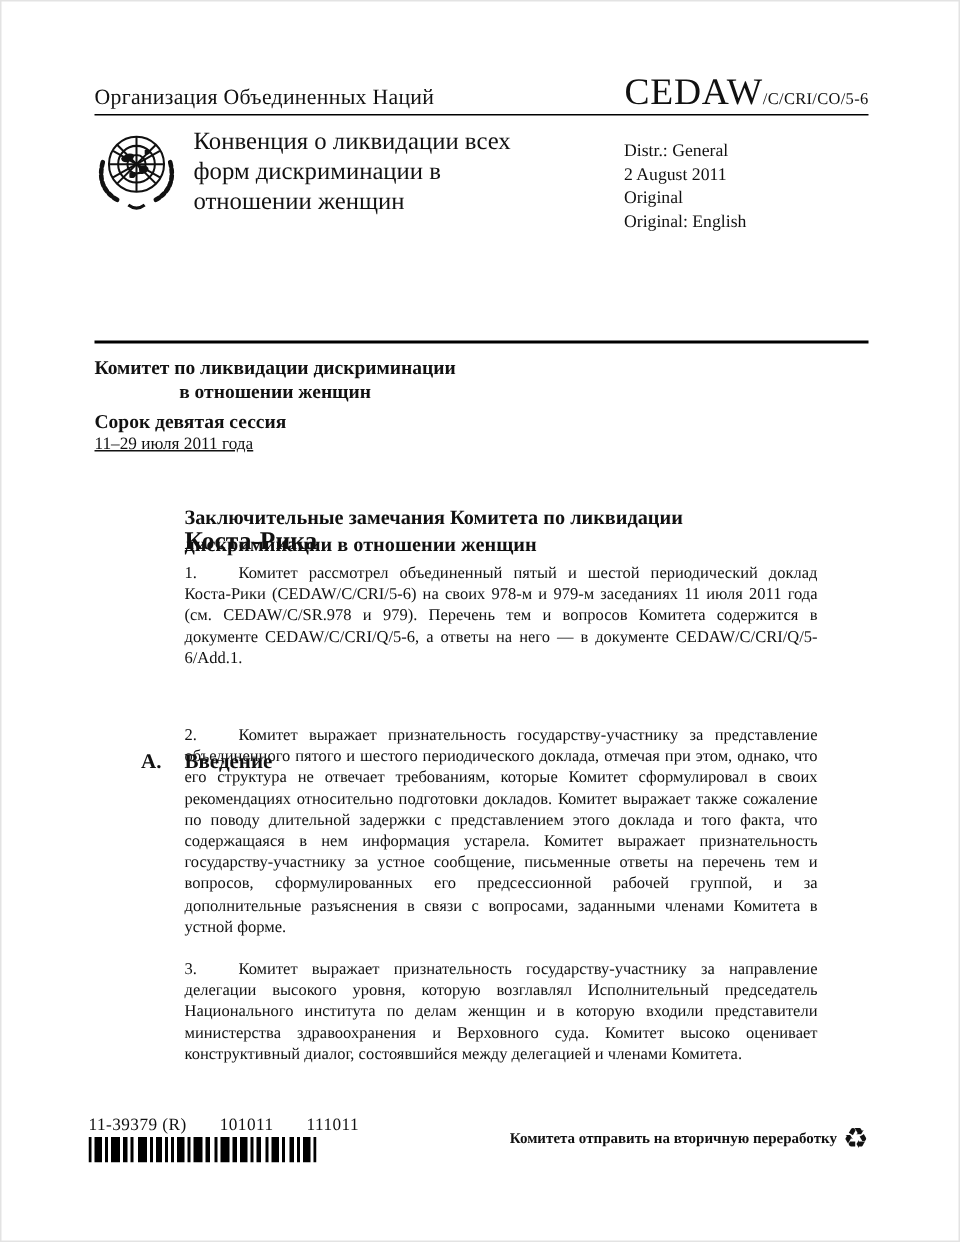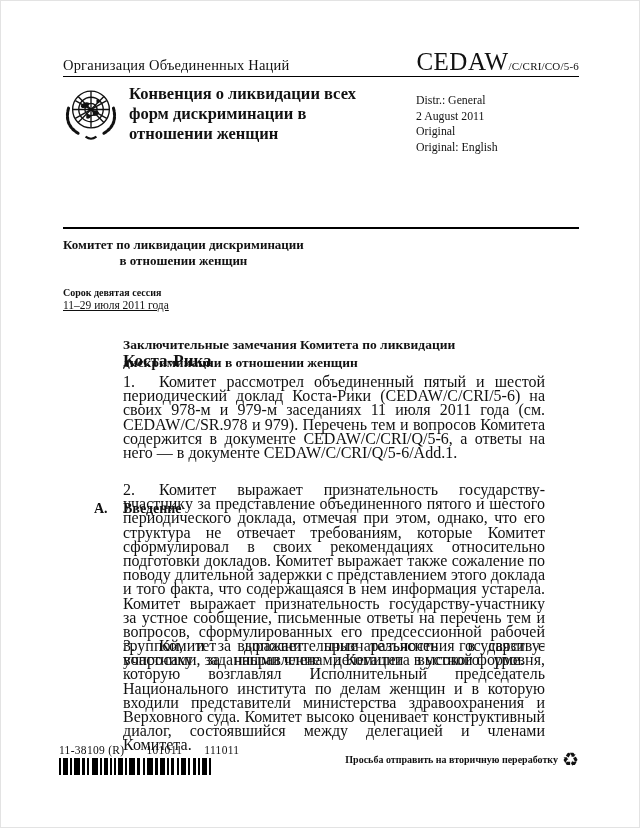--- a/index.html
+++ b/index.html
@@ -26,51 +26,51 @@
   .doc-symbol .suffix{font-size:11px;letter-spacing:.2px;}
   .rule-thin{
     position:absolute;left:62px;right:60px;top:75px;
     border-top:1.6px solid #000;
   }
 
   
   .emblem{position:absolute;left:56px;top:82px;width:68px;height:72px;}
   .conv-title{
     position:absolute;left:128px;top:83px;width:270px;
-    font-size:16.5px;font-weight:bold;line-height:1.22;
+    font-size:16.5px;font-weight:normal;line-height:1.22;
   }
   .distr{
     position:absolute;left:415px;top:92px;
     font-size:11.8px;line-height:1.32;
   }
   .rule-thick{
     position:absolute;left:62px;right:60px;top:226px;
     border-top:2.4px solid #000;
   }
 
   
   .committee{position:absolute;left:62px;top:236px;}
   .committee-name{font-size:13px;font-weight:bold;line-height:1.25;text-align:center;}
-  .committee-session{font-size:10px;font-weight:bold;margin-top:17px;}
+  .committee-session{font-size:13px;font-weight:bold;margin-top:3px;}
   .committee-dates{font-size:11.5px;margin-top:1px;text-decoration:underline;}
 
   
   .report-title{
     position:absolute;left:122px;top:303px;width:440px;
     font-size:13.5px;font-weight:bold;line-height:1.35;margin-top:32px;
   }
   .country{
     position:absolute;left:122px;top:350px;
     font-size:17px;font-weight:bold;
   }
 
   
   .para{
     position:absolute;left:122px;width:422px;
-    font-size:16px;line-height:14.2px;text-align:justify;
+    font-size:11px;line-height:14.2px;text-align:justify;
   }
   .para .pnum{display:inline-block;width:36px;}
   .p1{top:374px;}
   .p2{top:482px;}
   .p3{top:590px;margin-top:48px;}
 
   .section-heading{
     position:absolute;left:93px;top:453px;
     font-size:14px;font-weight:bold;margin-top:47px;
   }
@@ -160,21 +160,21 @@
 
   <div class="para p2">
     <span class="pnum">2.</span><span>Комитет выражает признательность государству-участнику за представление объединенного пятого и шестого периодического доклада, отмечая при этом, однако, что его структура не отвечает требованиям, которые Комитет сформулировал в своих рекомендациях относительно подготовки докладов. Комитет выражает также сожаление по поводу длительной задержки с представлением этого доклада и того факта, что содержащаяся в нем информация устарела. Комитет выражает признательность государству-участнику за устное сообщение, письменные ответы на перечень тем и вопросов, сформулированных его предсессионной рабочей группой, и за дополнительные разъяснения в связи с вопросами, заданными членами Комитета в устной форме.</span>
   </div>
 
   <div class="para p3">
     <span class="pnum">3.</span><span>Комитет выражает признательность государству-участнику за направление делегации высокого уровня, которую возглавлял Исполнительный председатель Национального института по делам женщин и в которую входили представители министерства здравоохранения и Верховного суда. Комитет высоко оценивает конструктивный диалог, состоявшийся между делегацией и членами Комитета.</span>
   </div>
 
   <div class="footer-codes">
-    <span>11-38109 (R)</span><span>101011</span><span>111011</span>
+    <span>11-39379 (R)</span><span>101011</span><span>111011</span>
   </div>
 
   <svg class="barcode" viewBox="0 0 152 17" preserveAspectRatio="none" aria-hidden="true">
     <g fill="#000">
       <rect x="0" y="0" width="2" height="17"></rect>
         <rect x="4" y="0" width="5" height="17"></rect>
       <rect x="11" y="0" width="2" height="17"></rect>
         <rect x="15" y="0" width="6" height="17"></rect>
       <rect x="23" y="0" width="3" height="17"></rect>
         <rect x="28" y="0" width="2" height="17"></rect>
@@ -197,17 +197,17 @@
       <rect x="122" y="0" width="5" height="17"></rect>
         <rect x="129" y="0" width="2" height="17"></rect>
       <rect x="134" y="0" width="3" height="17"></rect>
         <rect x="139" y="0" width="2" height="17"></rect>
       <rect x="143" y="0" width="5" height="17"></rect>
         <rect x="150" y="0" width="2" height="17"></rect>
     </g>
   </svg>
 
   <div class="recycle-note">
-    <span>Просьба отправить на вторичную переработку</span>
+    <span>Комитета отправить на вторичную переработку</span>
     <span class="recycle-glyph">♻</span>
   </div>
 
 </div>
 
 </body></html>

